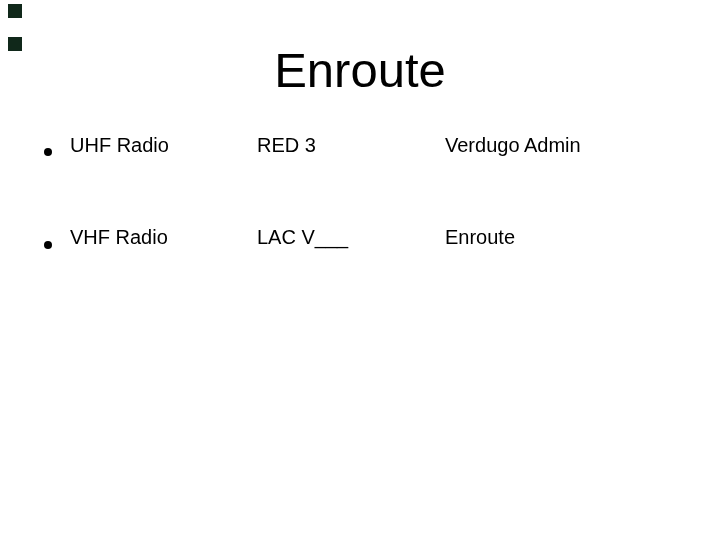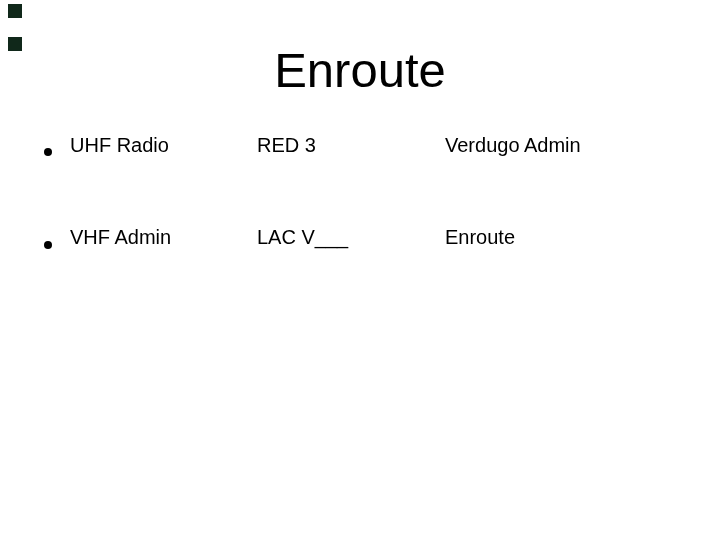--- a/index.html
+++ b/index.html
@@ -69,18 +69,18 @@
 
   <div>
     <div class="dot" id="dot1"></div>
     <div class="cell r1 col-dev">UHF Radio</div>
     <div class="cell r1 col-ch">RED 3</div>
     <div class="cell r1 col-cs">Verdugo Admin</div>
   </div>
 
   <div>
     <div class="dot" id="dot2"></div>
-    <div class="cell r2 col-dev">VHF Admin</div>
+    <div class="cell r2 col-dev">VHF Radio</div>
     <div class="cell r2 col-ch">LAC V___</div>
     <div class="cell r2 col-cs">Enroute</div>
   </div>
 
 </div>
 
 </body></html>

